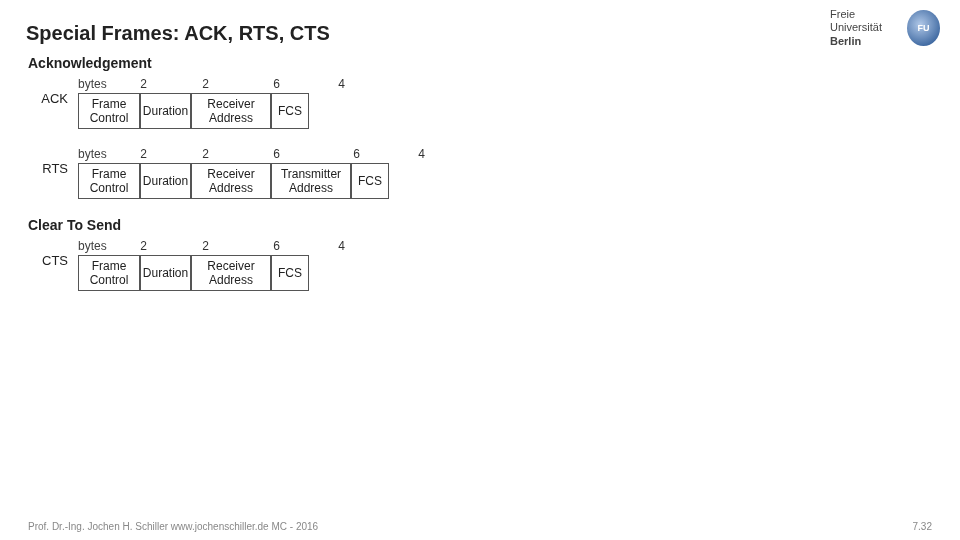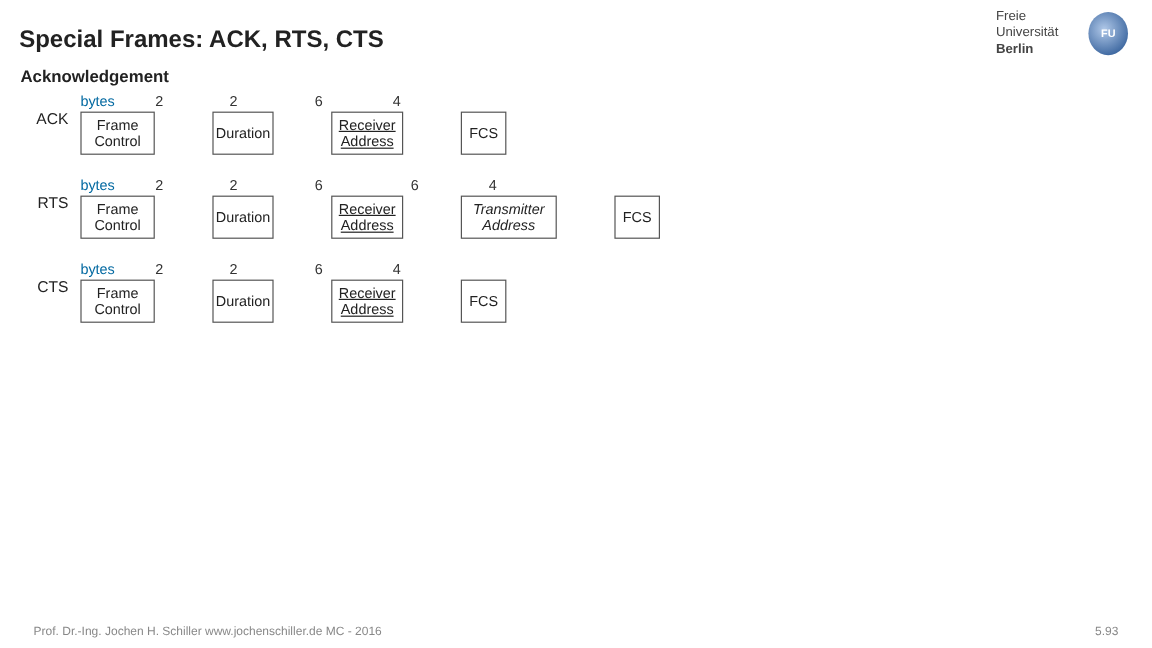--- a/index.html
+++ b/index.html
@@ -9,25 +9,25 @@
       background: #ffffff;
       font-family: Arial, sans-serif;
       font-size: 14px;
       color: #222;
       position: relative;
       overflow: hidden;
     }
     .page-title {
       font-size: 20px;
       font-weight: bold;
-      padding: 22px 28px 10px 16px;
+      padding: 22px 28px 10px 26px;
       color: #222;
     }
     .content-area {
-      padding: 0 17px;
+      padding: 0 28px;
     }
     .section {
       margin-bottom: 18px;
     }
     .section-label {
       font-size: 14px;
       font-weight: bold;
       margin-bottom: 6px;
       color: #222;
     }
@@ -53,50 +53,49 @@
     .bytes-row {
       display: flex;
       align-items: center;
       gap: 0;
       margin-bottom: 2px;
       font-size: 12px;
       color: #333;
     }
     .bytes-label {
       font-size: 12px;
-      color: #0369a1;
+      color: #404040;
       margin-right: 6px;
     }
     .byte-val {
       display: inline-block;
       font-size: 12px;
       color: #333;
       text-align: center;
     }
     .cells-row {
       display: flex;
       align-items: flex-end;
-      gap: 48px;
     }
     .cell {
       border: 1.5px solid #555;
       text-align: center;
       font-size: 12px;
       color: #222;
       display: flex;
       align-items: center;
       justify-content: center;
       height: 36px;
       padding: 2px 4px;
       line-height: 1.2;
     }
     .cell-frame-control { width: 62px; }
     .cell-duration { width: 51px; }
-    .cell-receiver { width: 60px; text-decoration: underline; }
-    .cell-transmitter { width: 80px; font-style: italic; }
+    .cell-receiver { width: 80px; }
+    .cell-transmitter { width: 80px; }
     .cell-fcs-small { width: 38px; }
     
     .bv-frame-control { width: 62px; }
     .bv-duration { width: 62px; }
     .bv-receiver { width: 80px; }
     .bv-transmitter { width: 80px; }
     .bv-fcs-small { width: 50px; }
 
     .logo-area {
       position: absolute;
@@ -201,20 +200,21 @@
           <div class="cell cell-duration">Duration</div>
           <div class="cell cell-receiver">Receiver<br>Address</div>
           <div class="cell cell-transmitter">Transmitter<br>Address</div>
           <div class="cell cell-fcs-small">FCS</div>
         </div>
       </div>
     </div>
   </div>
 
   <div class="section">
+    <div class="section-label">Clear To Send</div>
     <div class="frame-row">
       <div class="frame-label">CTS</div>
       <div class="bytes-and-cells">
         <div class="bytes-row">
           <span class="bytes-label">bytes</span>
           <span class="byte-val bv-frame-control">2</span>
           <span class="byte-val bv-duration">2</span>
           <span class="byte-val bv-receiver">6</span>
           <span class="byte-val bv-fcs-small">4</span>
         </div>
@@ -225,14 +225,14 @@
           <div class="cell cell-fcs-small">FCS</div>
         </div>
       </div>
     </div>
   </div>
 
 </div>
 
 <div class="footer">
   <span>Prof. Dr.-Ing. Jochen H. Schiller   www.jochenschiller.de   MC - 2016</span>
-  <span>5.93</span>
+  <span>7.32</span>
 </div>
 
 </body></html>

